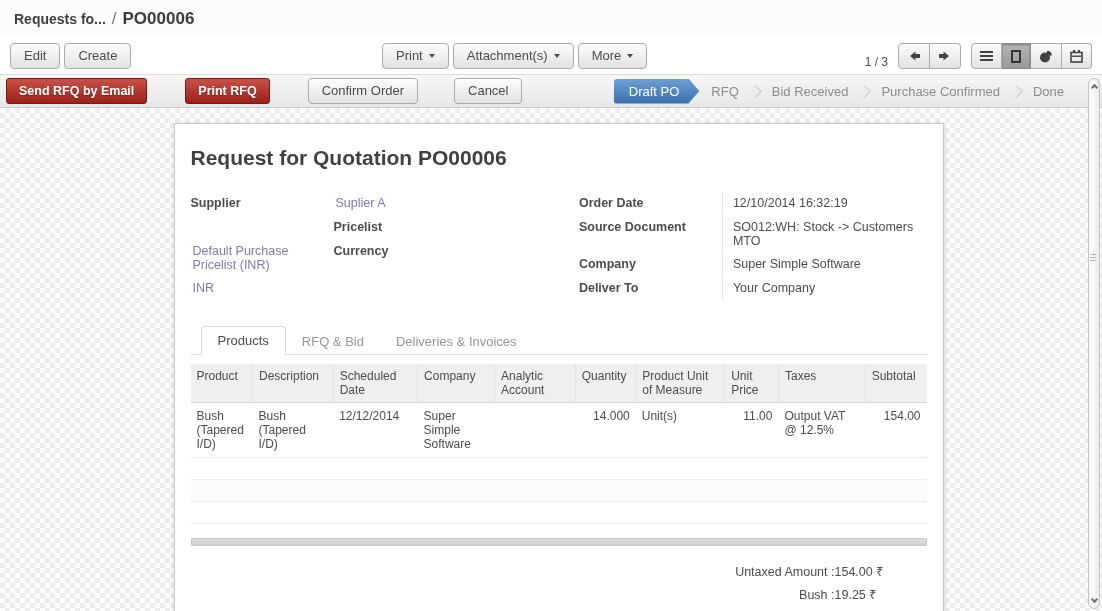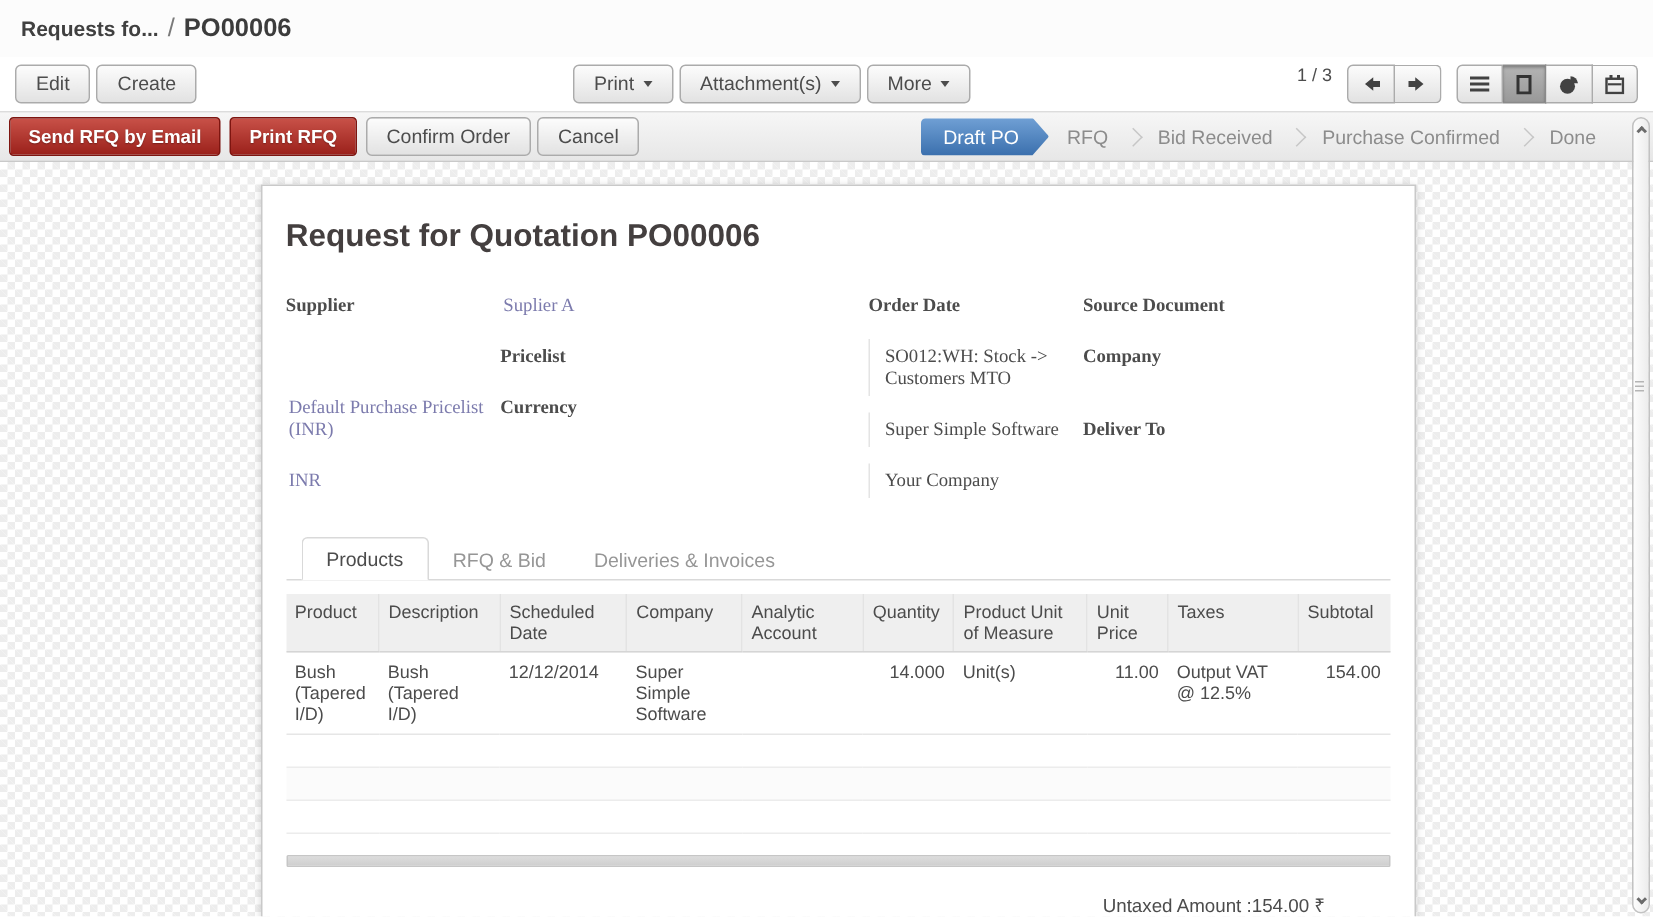--- a/index.html
+++ b/index.html
@@ -14,32 +14,32 @@
 
   
   .toolbar { height:36px; background:#fff; display:flex; align-items:center; padding:0 10px; position:relative; }
   .btn { display:inline-flex; align-items:center; gap:6px; padding:4px 13px; font-size:13px; color:#4c4c4c;
          background:linear-gradient(#fcfcfc,#e2e2e2); border:1px solid #ababab; border-radius:4px;
          cursor:pointer; white-space:nowrap; line-height:16px; }
   .btn + .btn { margin-left:4px; }
   .caret { width:0; height:0; border-left:3px solid transparent; border-right:3px solid transparent;
            border-top:4px solid #4c4c4c; display:inline-block; }
   .toolbar-center { position:absolute; left:382px; display:flex; }
-  .toolbar-right { margin-left:auto; display:flex; align-items:flex-start; gap:10px; }
+  .toolbar-right { margin-left:auto; display:flex; align-items:flex-end; gap:10px; }
   .pager-text { font-size:12px; color:#4c4c4c; }
   .btn-group { display:inline-flex; }
   .btn-group .gbtn { padding:3px 8px; background:linear-gradient(#fcfcfc,#e2e2e2); border:1px solid #ababab;
                      border-left-width:0; cursor:pointer; display:inline-flex; align-items:center; justify-content:center; height:26px; min-width:28px; }
   .btn-group .gbtn:first-child { border-left-width:1px; border-radius:4px 0 0 4px; }
   .btn-group .gbtn:last-child { border-radius:0 4px 4px 0; }
   .btn-group .gbtn.active { background:linear-gradient(#b4b4b4,#999); border-color:#8a8a8a; box-shadow:inset 0 1px 2px rgba(0,0,0,.3); }
 
   
   .status-row { height:34px; background:linear-gradient(#f6f6f6,#e7e7e7); border-top:1px solid #dcdcdc;
-                border-bottom:1px solid #c9c9c9; display:flex; align-items:center; padding:0 0 0 6px; }
+                border-bottom:1px solid #c9c9c9; display:flex; align-items:center; padding:0 0 0 6px;gap:32px; }
   .btn-red { display:inline-flex; align-items:center; padding:5px 12px; font-size:12.5px; font-weight:600; color:#fff;
              background:linear-gradient(#c85148,#9b211b); border:1px solid #7e1510; border-radius:3px;
              text-shadow:0 1px 1px rgba(0,0,0,.3); cursor:pointer; margin-right:6px; white-space:nowrap; }
   .statusbar { margin-left:auto; display:flex; align-items:center; height:100%; padding-right:26px; }
   .step-active { height:25px; display:inline-flex; align-items:center; color:#fff; font-size:13px;
                  padding:0 20px 0 15px; background:linear-gradient(#6f9fd4,#3a6fad); border-radius:3px 0 0 3px;
                  clip-path:polygon(0 0, calc(100% - 11px) 0, 100% 50%, calc(100% - 11px) 100%, 0 100%); }
   .step { color:#8c8c8c; font-size:13px; padding:0 12px; white-space:nowrap; }
   .chev { width:9px; height:9px; border-top:1px solid #c6c6c6; border-right:1px solid #c6c6c6;
           transform:rotate(45deg); flex:0 0 auto; }
@@ -50,21 +50,21 @@
           background-image:
             linear-gradient(45deg,#ededed 25%,transparent 25%,transparent 75%,#ededed 75%),
             linear-gradient(45deg,#ededed 25%,transparent 25%,transparent 75%,#ededed 75%);
           background-size:10px 10px; background-position:0 0,5px 5px;padding-left:31px; }
   .sheet { width:770px; margin:15px auto 0; background:#fff; border:1px solid #c9c9c9;
            box-shadow:0 1px 5px rgba(0,0,0,.18); min-height:520px; padding:16px 16px 10px; }
   .sheet-title { font-size:21px; font-weight:bold; color:#443f3f; margin:6px 0 22px; }
 
   
   .fields { display:flex; }
-  .fieldcol { display:grid; grid-template-columns:143px 1fr; row-gap:11px; align-content:start;font-family:Liberation Serif, serif; }
+  .fieldcol { display:grid; grid-template-columns:143px 1fr; row-gap:1px; align-content:start; }
   .fieldcol.left  { width:390px; }
   .fieldcol.right { width:349px; }
   .flabel { font-weight:bold; font-size:12.5px; color:#4c4c4c; padding:4px 0; }
   .fvalue { font-size:12.5px; color:#4c4c4c; padding:4px 0 4px 2px; min-height:23px; }
   .fieldcol.right .fvalue { border-left:1px solid #e4e4e4; padding-left:10px; }
   .fvalue.link { color:#7c7bad; cursor:pointer; }
 
   
   .tabs { display:flex; align-items:flex-end; margin-top:26px; border-bottom:1px solid #d9d9d9; padding-left:10px; }
   .tab { font-size:13px; color:#969696; padding:6px 16px; cursor:pointer; margin-bottom:-1px; white-space:nowrap; }
@@ -200,20 +200,21 @@
         <span class="flabel">Supplier</span>
         <span class="fvalue link">Suplier A</span>
         <span class="fvalue"></span>
         <span class="flabel">Pricelist</span>
         <span class="fvalue link">Default Purchase Pricelist (INR)</span>
         <span class="flabel">Currency</span>
         <span class="fvalue link">INR</span>
       </div>
       <div class="fieldcol right">
         <span class="flabel">Order Date</span>
+        <span class="fvalue">12/10/2014 16:32:19</span>
         <span class="flabel">Source Document</span>
         <span class="fvalue">SO012:WH: Stock -&gt; Customers MTO</span>
         <span class="flabel">Company</span>
         <span class="fvalue">Super Simple Software</span>
         <span class="flabel">Deliver To</span>
         <span class="fvalue">Your Company</span>
       </div>
     </div>
 
     <div class="tabs">

